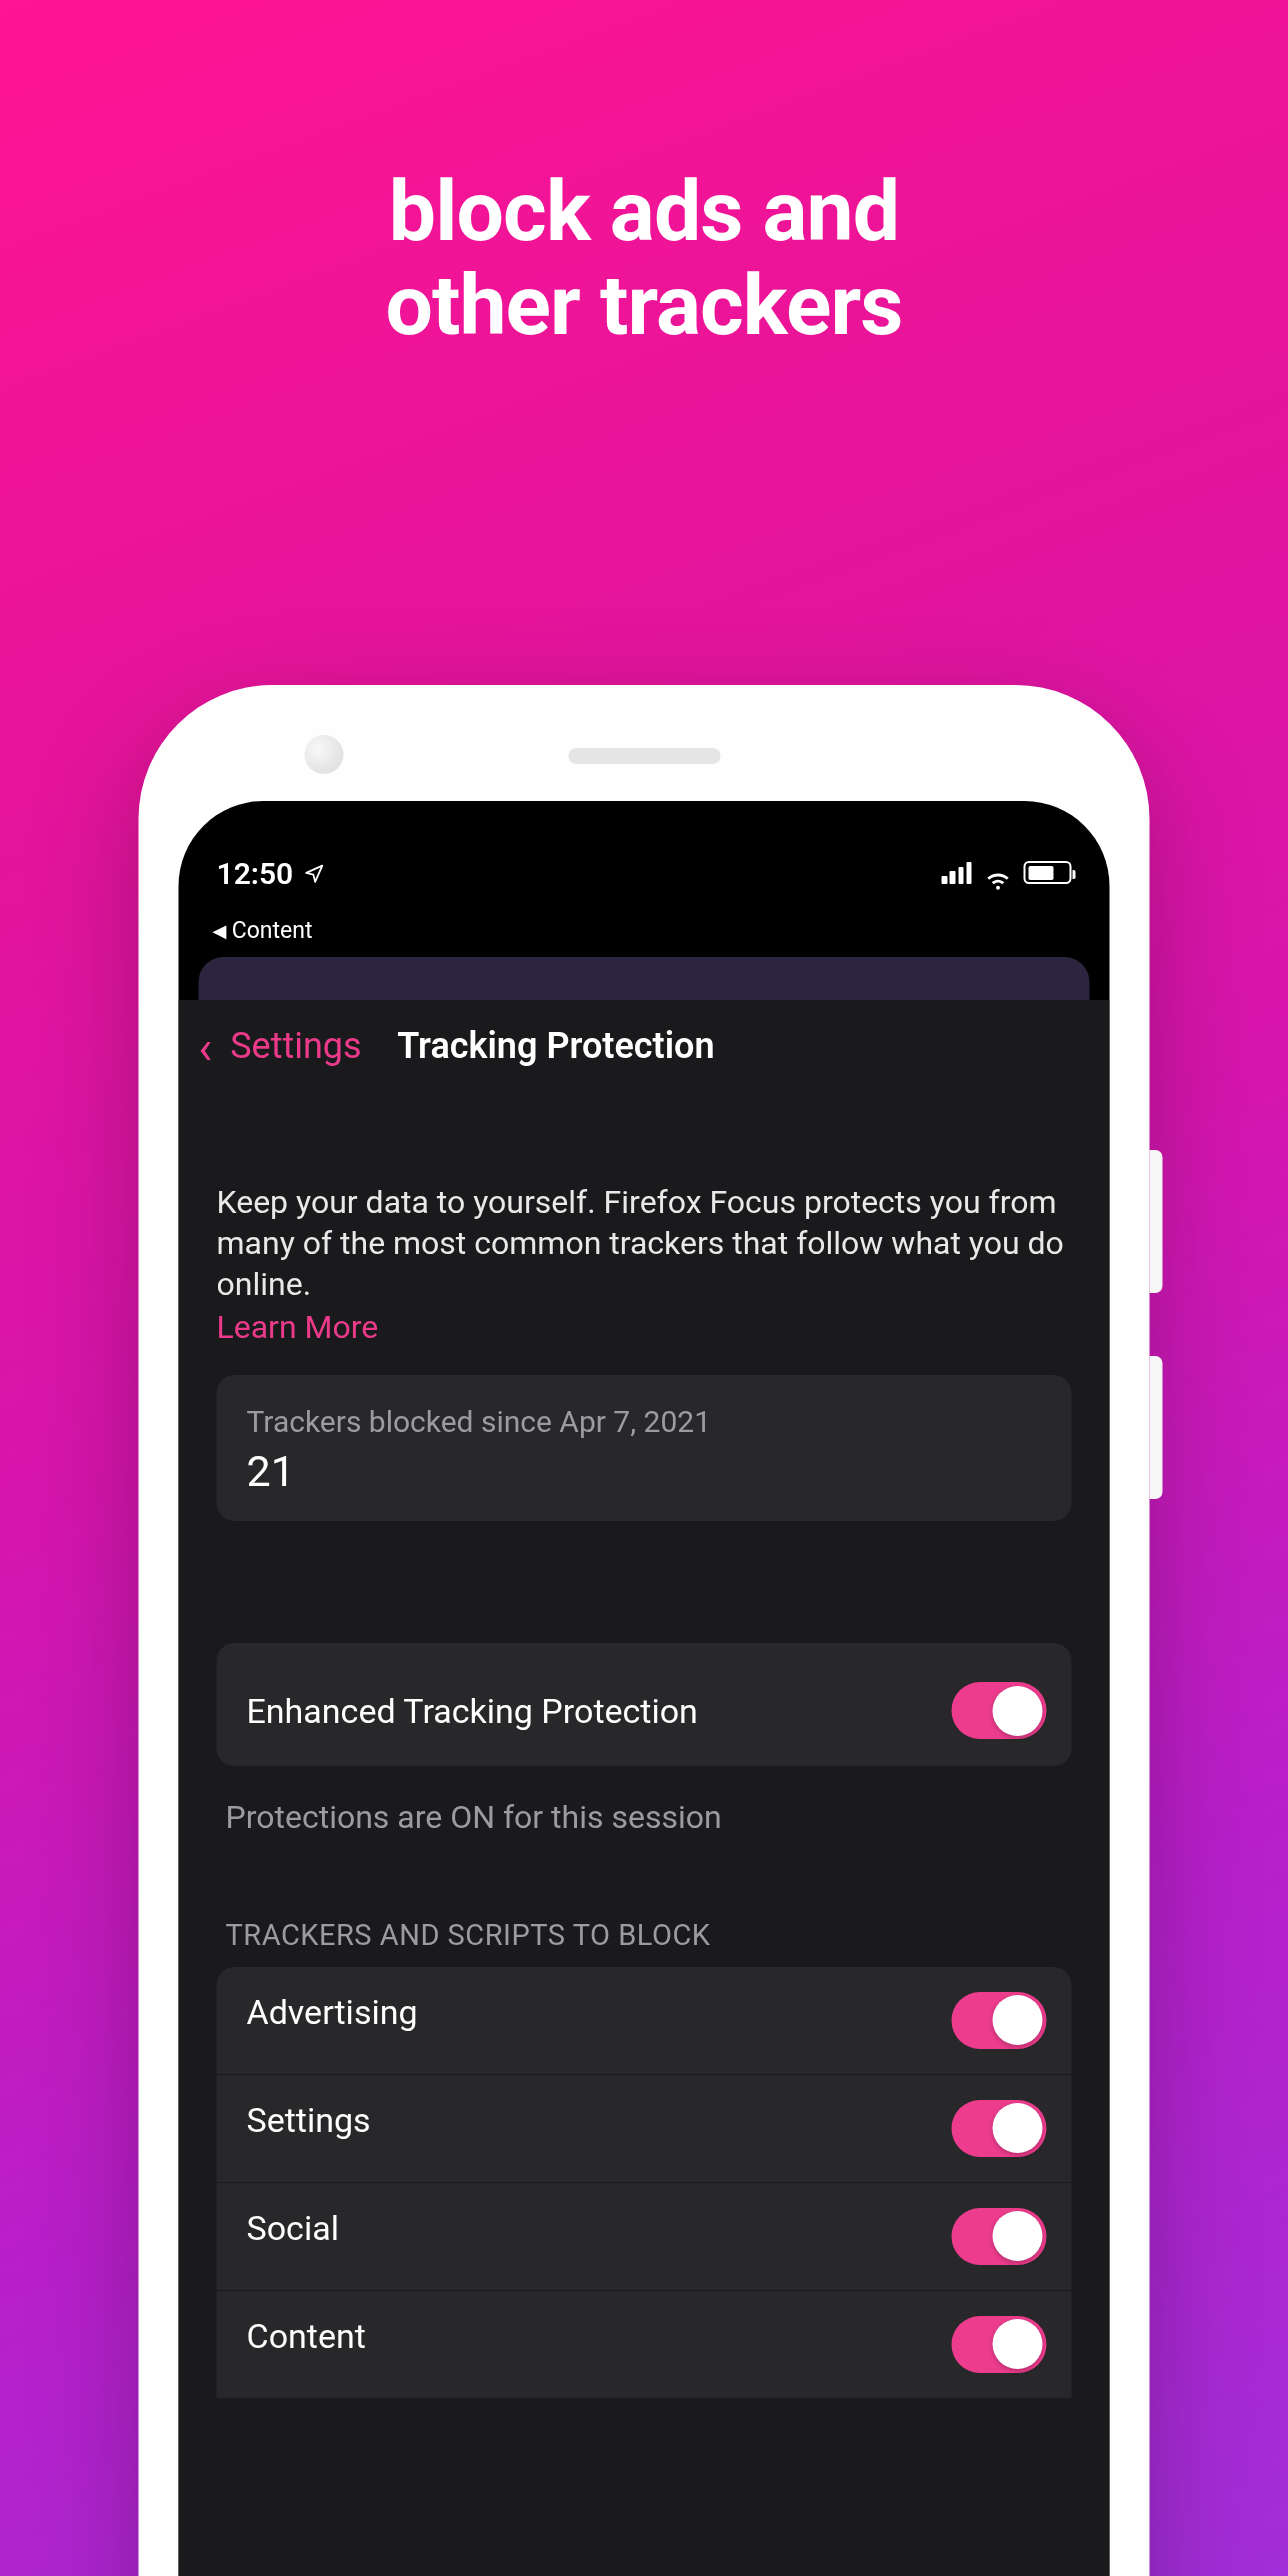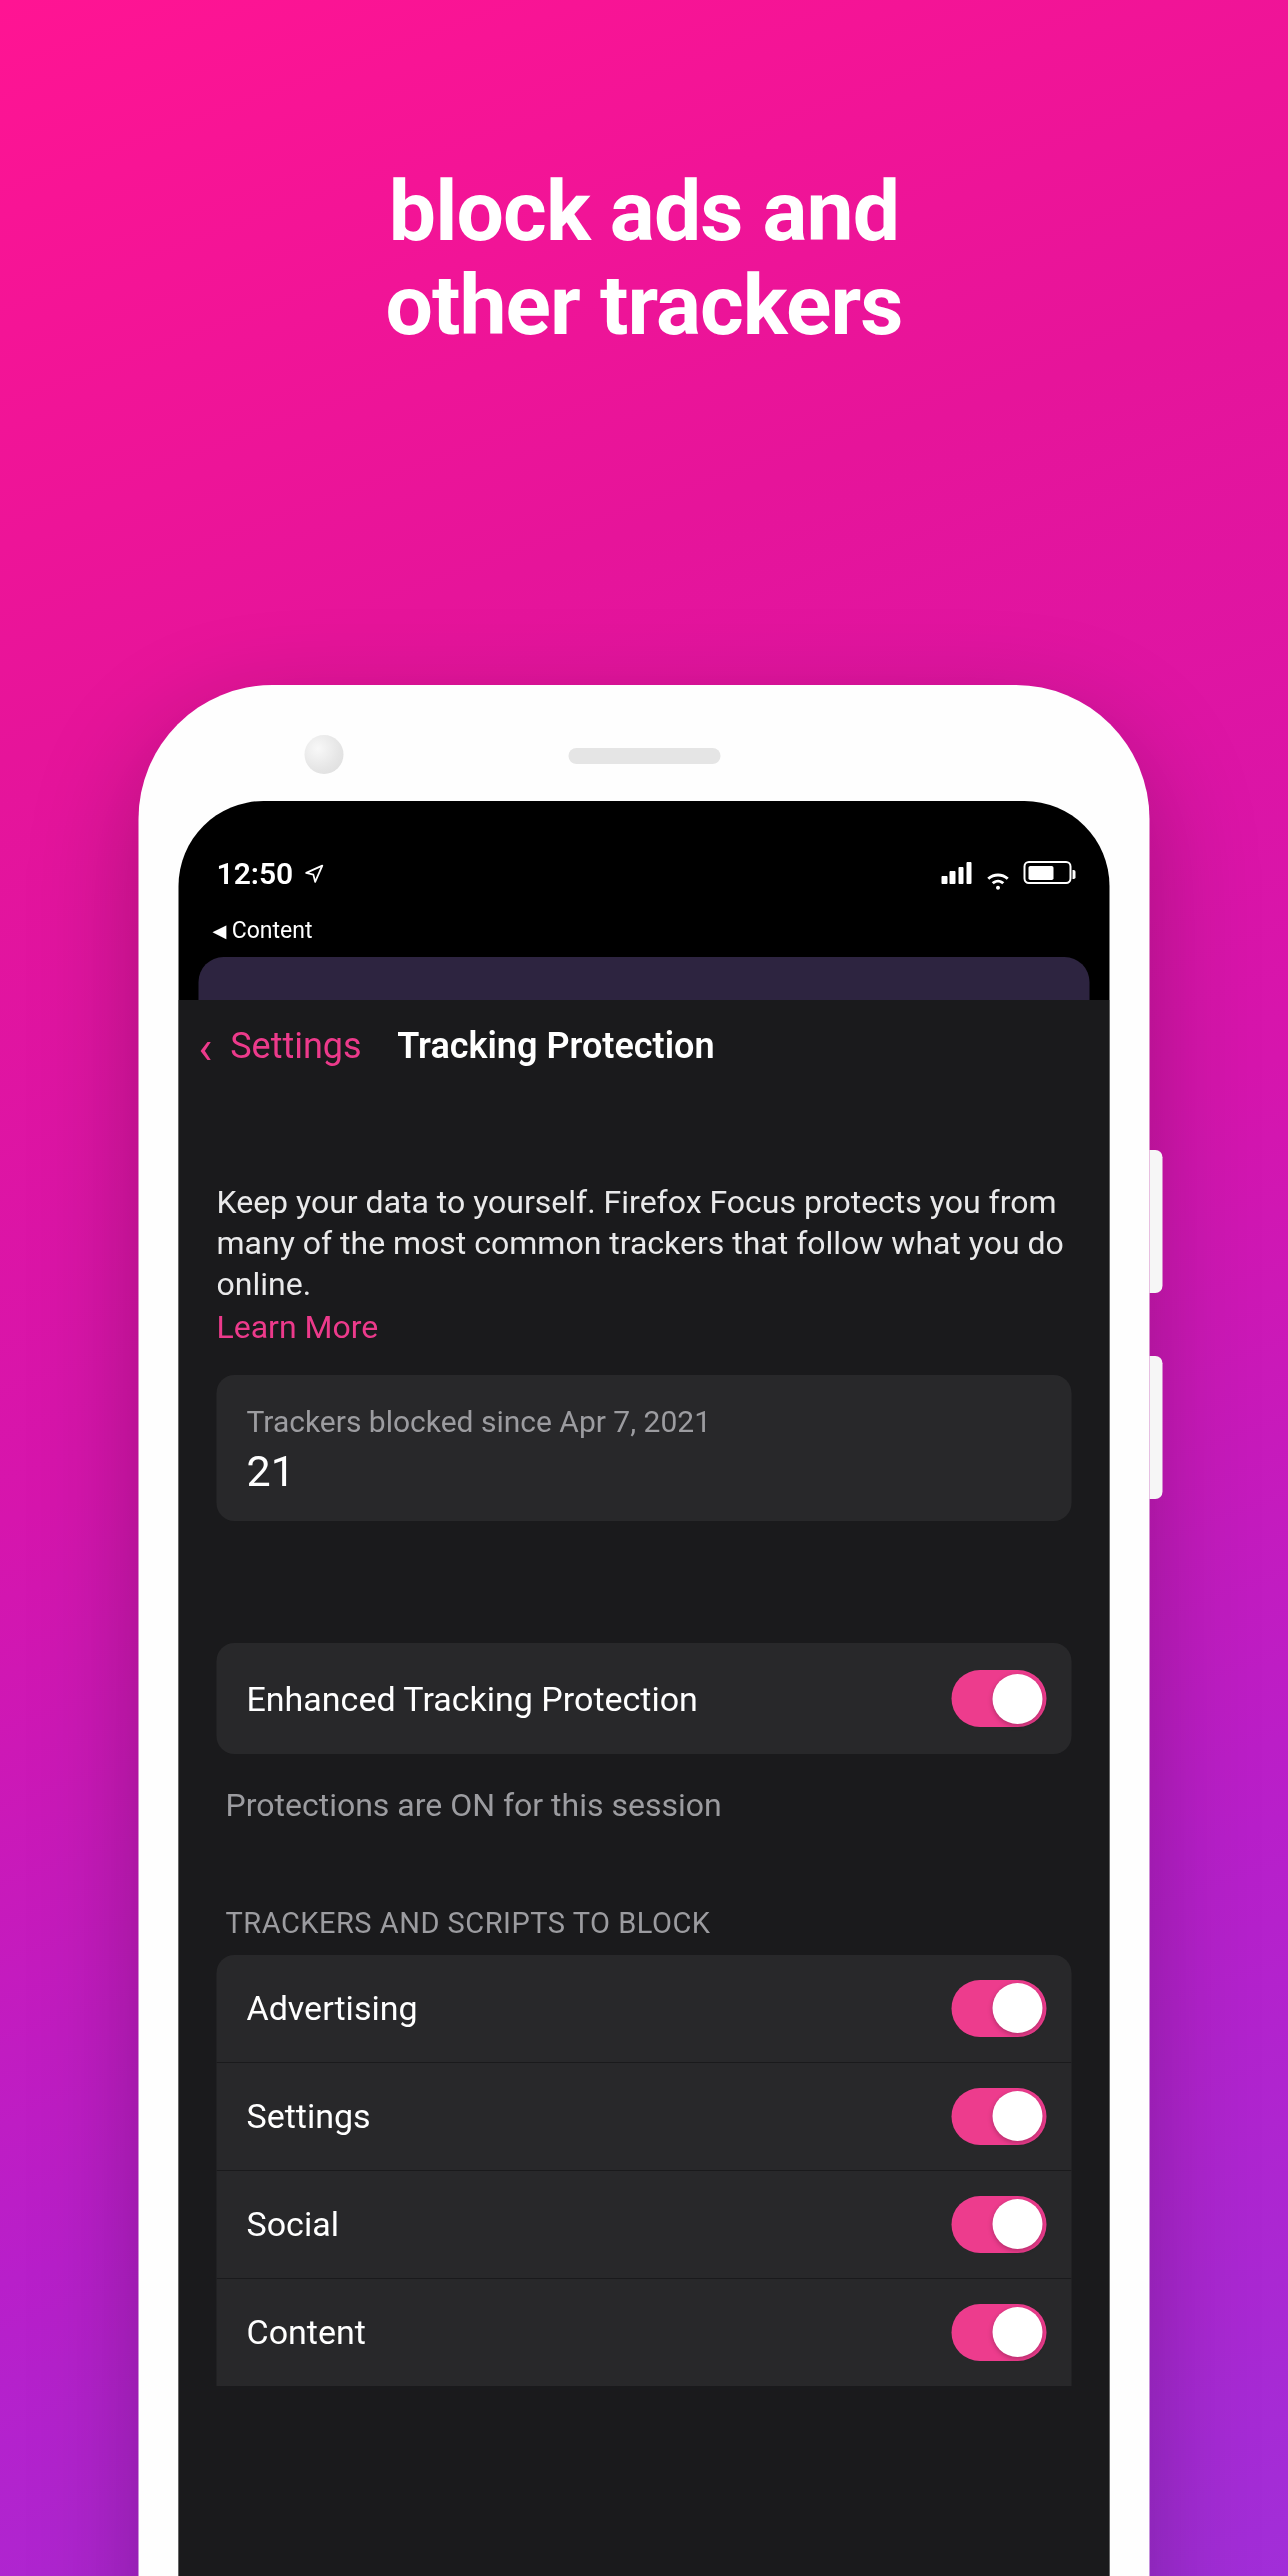--- a/index.html
+++ b/index.html
@@ -160,21 +160,21 @@
     border-radius: 18px;
     padding: 29px 30px 25px 30px;
   }
   .stat-label { color: #9c9ca0; font-size: 30px; }
   .stat-value { color: #fff; font-size: 43px; font-weight: 400; margin-top: 7px; }
 
   .etp-card {
     margin: 122px 38px 0 38px;
     background: #28282a;
     border-radius: 18px;
-    padding: 27px 25px 27px 30px;
+    padding: 39px 25px 27px 30px;
     display: flex;
     align-items: center;
     justify-content: space-between;
   }
   .etp-label { color: #fff; font-size: 34px; }
 
   .toggle {
     width: 95px;
     height: 57px;
     border-radius: 36px;
@@ -208,21 +208,21 @@
   }
 
   .options {
     margin: 0 38px;
     background: #28282a;
     border-radius: 18px 18px 0 0;
     overflow: hidden;
   }
   .opt {
     display: flex;
-    align-items: center;
+    align-items: flex-start;
     justify-content: space-between;
     padding: 25px 25px 25px 30px;
     border-bottom: 0.9px solid #1a1a1c;
   }
   .opt:last-child { border-bottom: none; }
   .opt-label { color: #fff; font-size: 34px; }
 
   
   .sig { display:inline-flex; align-items:flex-end; gap:2.7px; height:21.5px; }
   .sig span { width:5.4px; background:#fff; border-radius:0.9px; }

